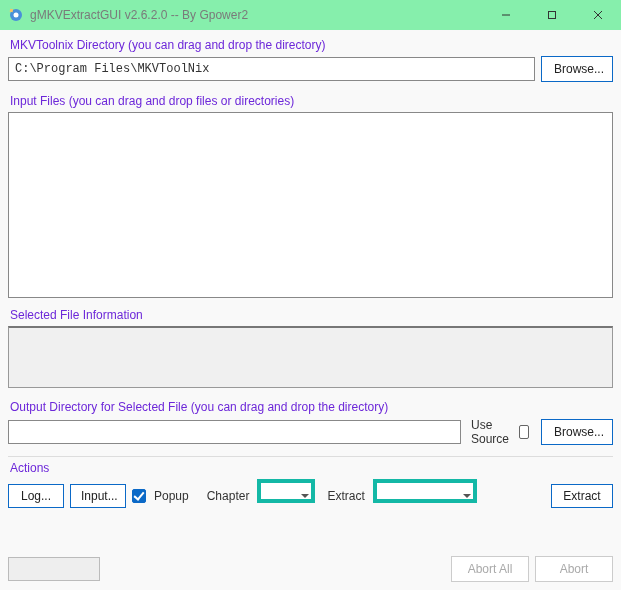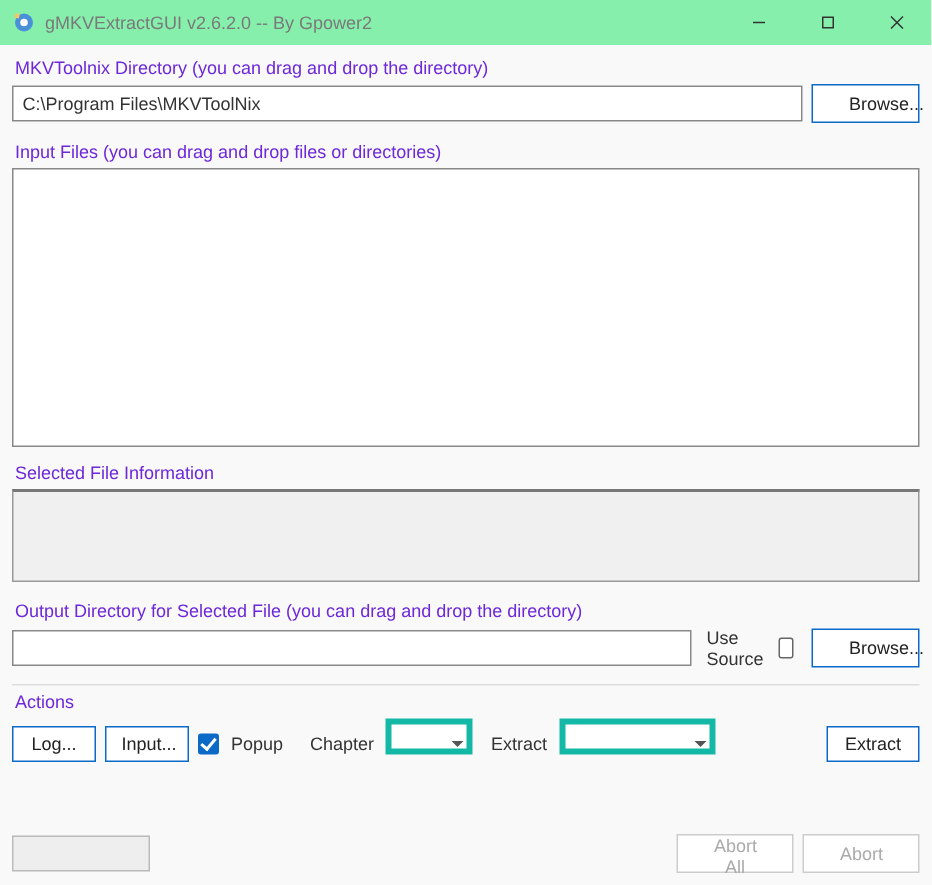--- a/index.html
+++ b/index.html
@@ -59,34 +59,34 @@
     gap: 6px;
     align-items: center;
   }
   .text-input {
     flex: 1;
     height: 24px;
     border: 1px solid #888;
     background: #fff;
     padding: 0 6px;
     font-size: 12px;
-    font-family: Liberation Sans, sans-serif;
+    font-family: Liberation Mono, monospace;
     color: #333;
   }
   .text-input-outdir {
     flex: 0 0 453px;
   }
   .btn {
     height: 26px;
     border: 1px solid #0b69c7;
     background: #fff;
     color: #222;
     font-size: 12px;
     font-family: inherit;
-    padding: 0 24px;
+    padding: 0 12px;
     cursor: pointer;
   }
   .btn-wide {
     width: 72px;
   }
   .btn-disabled {
     border: 1px solid #ccc;
     color: #aaa;
     cursor: default;
   }

